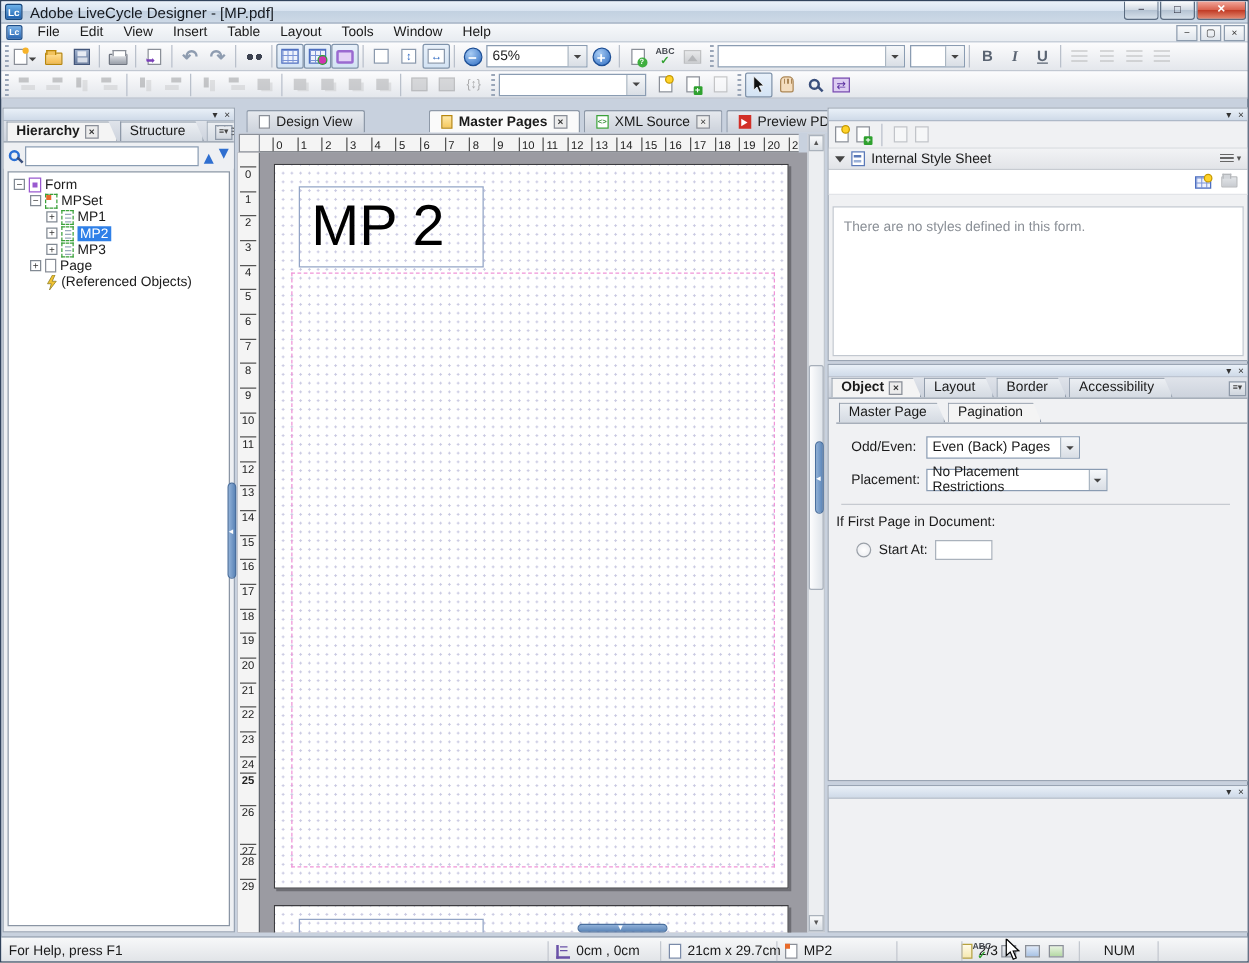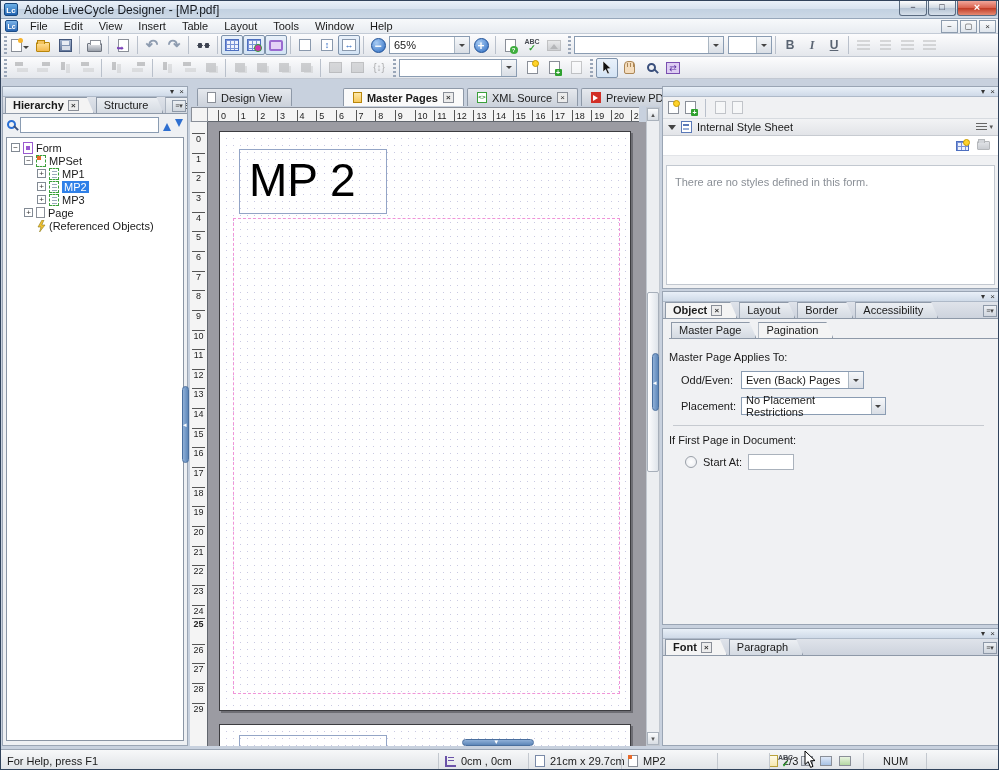--- a/index.html
+++ b/index.html
@@ -584,21 +584,21 @@
         <span class="vtick" style="top: 345.05px;">17</span>
         <span class="vtick" style="top: 364.7px;">18</span>
         <span class="vtick" style="top: 384.35px;">19</span>
         <span class="vtick" style="top: 404px;">20</span>
         <span class="vtick" style="top: 423.65px;">21</span>
         <span class="vtick" style="top: 443.3px;">22</span>
         <span class="vtick" style="top: 462.95px;">23</span>
         <span class="vtick" style="top: 482.6px;">24</span>
         <span class="vtick" style="top: 496px; font-weight: bold;">25</span>
         <span class="vtick" style="top: 521.9px;">26</span>
-        <span class="vtick" style="top: 541px;">27</span>
+        <span class="vtick" style="top: 553px;">27</span>
         <span class="vtick" style="top: 561.2px;">28</span>
         <span class="vtick" style="top: 580.85px;">29</span>
       </div>
     <div class="page" id="page1">
       <div class="mp-frame">MP 2</div>
       <div class="margin-guide"></div>
     </div>
     <div class="page" id="page2">
       <div class="mp-frame">MP 3</div>
     </div>
@@ -658,21 +658,20 @@
     </div>
     <div class="subtabs">
       <div class="ptab">
           <span>Master Page</span>
         </div>
       <div class="ptab active" style="font-weight:normal;">
           <span>Pagination</span>
         </div>
     </div>
     <div class="obj-content">
-      <div class="form-label">Master Page Applies To:</div>
       <div class="form-row">
         <span class="lab">Odd/Even:</span>
         <div class="combo">
             <span>Even (Back) Pages</span>
             <span class="arr"></span>
           </div>
       </div>
       <div class="form-row">
         <span class="lab">Placement:</span>
         <div class="combo" style="width:145px;">
@@ -685,30 +684,20 @@
       <div class="rad-row" style="align-items:center;">
         <span class="rad"></span>
         <span>Start At:</span>
         <input class="startat-input" type="text" value="" style="">
       </div>
     </div>
   </div>
 
   <div class="rpanel" id="rp-font">
     <div class="mini-hd"><span class="g">▾</span> <span>×</span></div>
-    <div class="ptabs">
-      <div class="ptab active">
-          <span>Font</span>
-          <span class="tabx"></span>
-        </div>
-      <div class="ptab">
-          <span>Paragraph</span>
-        </div>
-      <div class="ptab-menu"></div>
-    </div>
   </div>
 
   <div id="statusbar">
     <div class="sb-item" style="left:6px;">For Help, press F1</div>
     <div class="sb-sep" style="left:437px;"></div>
     <div class="sb-item" style="left:444px;">
       <span class="si-pos"></span>
       <span>0cm , 0cm</span>
     </div>
     <div class="sb-sep" style="left:527px;"></div>

